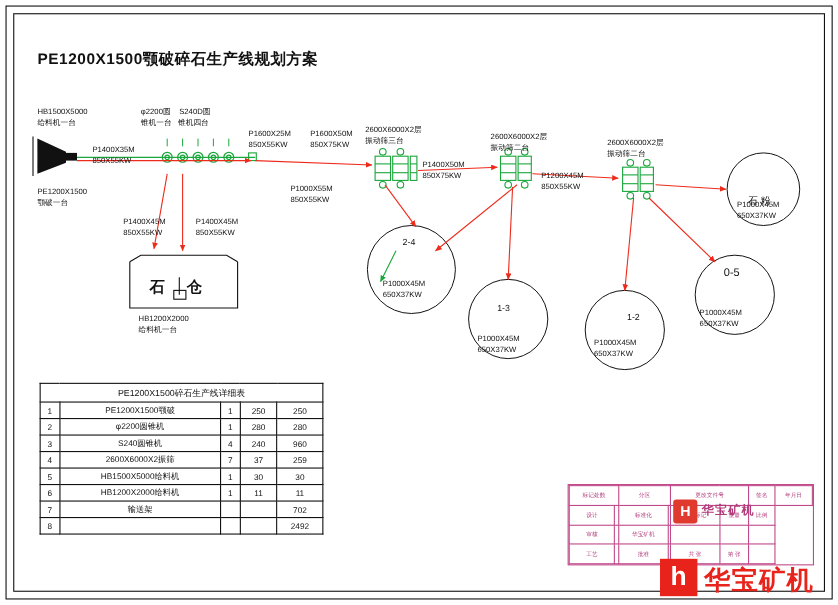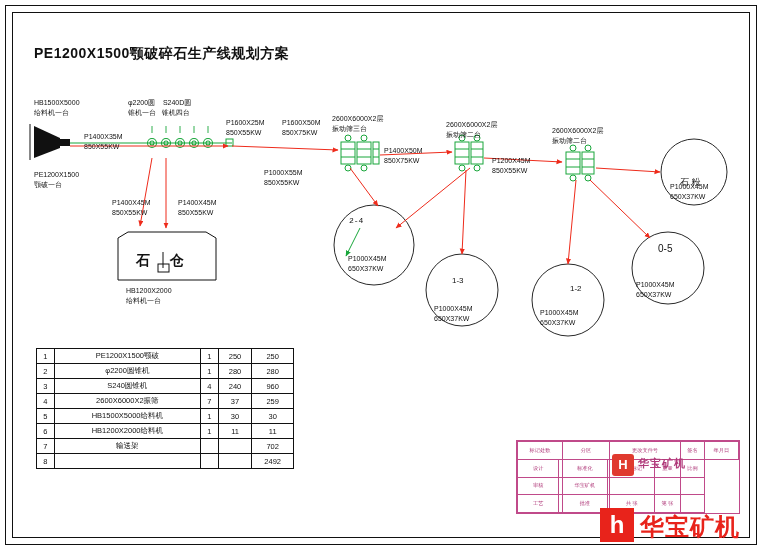--- a/index.html
+++ b/index.html
@@ -185,38 +185,41 @@
 振动筛二台</div>
 
   <div class="lbl big" style="left:136px;top:256px;">石  仓</div>
   <div class="lbl" style="left:126px;top:286px;">HB1200X2000
 给料机一台</div>
 
   <div class="lbl" style="left:680px;top:150px;font-size:9px;margin-top:28px;">石 粉</div>
   <div class="lbl" style="left:670px;top:182px;">P1000X45M
 650X37KW</div>
 
-  <div class="lbl" style="left:349px;top:216px;font-size:8px;font-family:Liberation Mono, monospace;">2-4</div>
+  <div class="lbl" style="left:366px;top:216px;font-size:8px;">2-4</div>
   <div class="lbl" style="left:348px;top:254px;">P1000X45M
 650X37KW</div>
 
   <div class="lbl" style="left:452px;top:276px;font-size:8px;">1-3</div>
   <div class="lbl" style="left:434px;top:304px;">P1000X45M
 650X37KW</div>
 
   <div class="lbl" style="left:558px;top:284px;font-size:8px;margin-left:12px;">1-2</div>
   <div class="lbl" style="left:540px;top:308px;">P1000X45M
 650X37KW</div>
 
   <div class="lbl" style="left:658px;top:244px;font-size:10px;">0-5</div>
   <div class="lbl" style="left:636px;top:280px;">P1000X45M
 650X37KW</div>
 
   <table class="tbl">
     <tbody id="tbl-body">
+        <tr>
+          <td class="cap" colspan="5">PE1200X1500碎石生产线详细表</td>
+        </tr>
         <tr>
           <td class="">1</td>
           <td class="name">PE1200X1500颚破</td>
           <td class="">1</td>
           <td class="">250</td>
           <td class="">250</td>
         </tr>
         <tr>
           <td class="">2</td>
           <td class="name">φ2200圆锥机</td>

